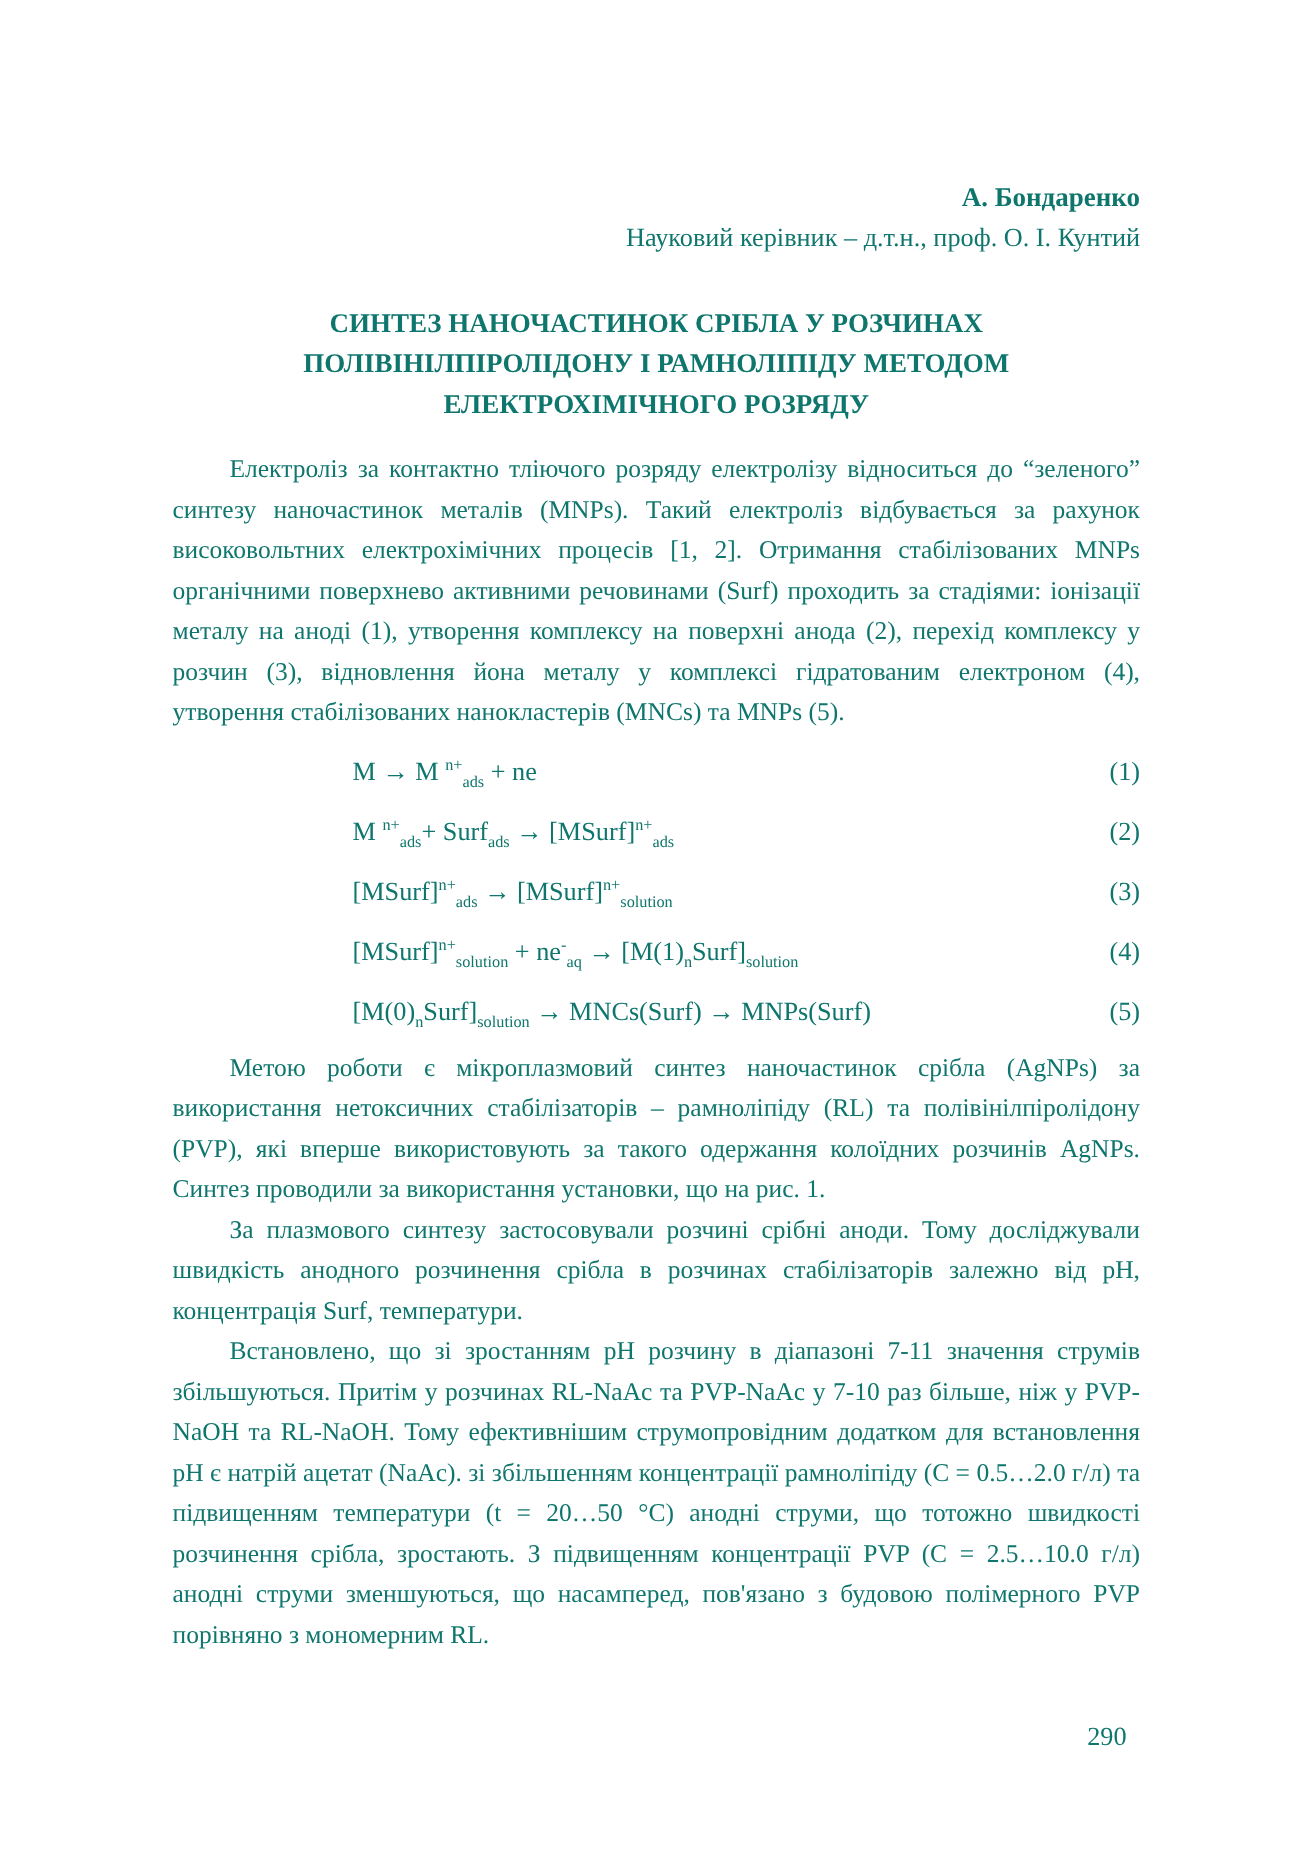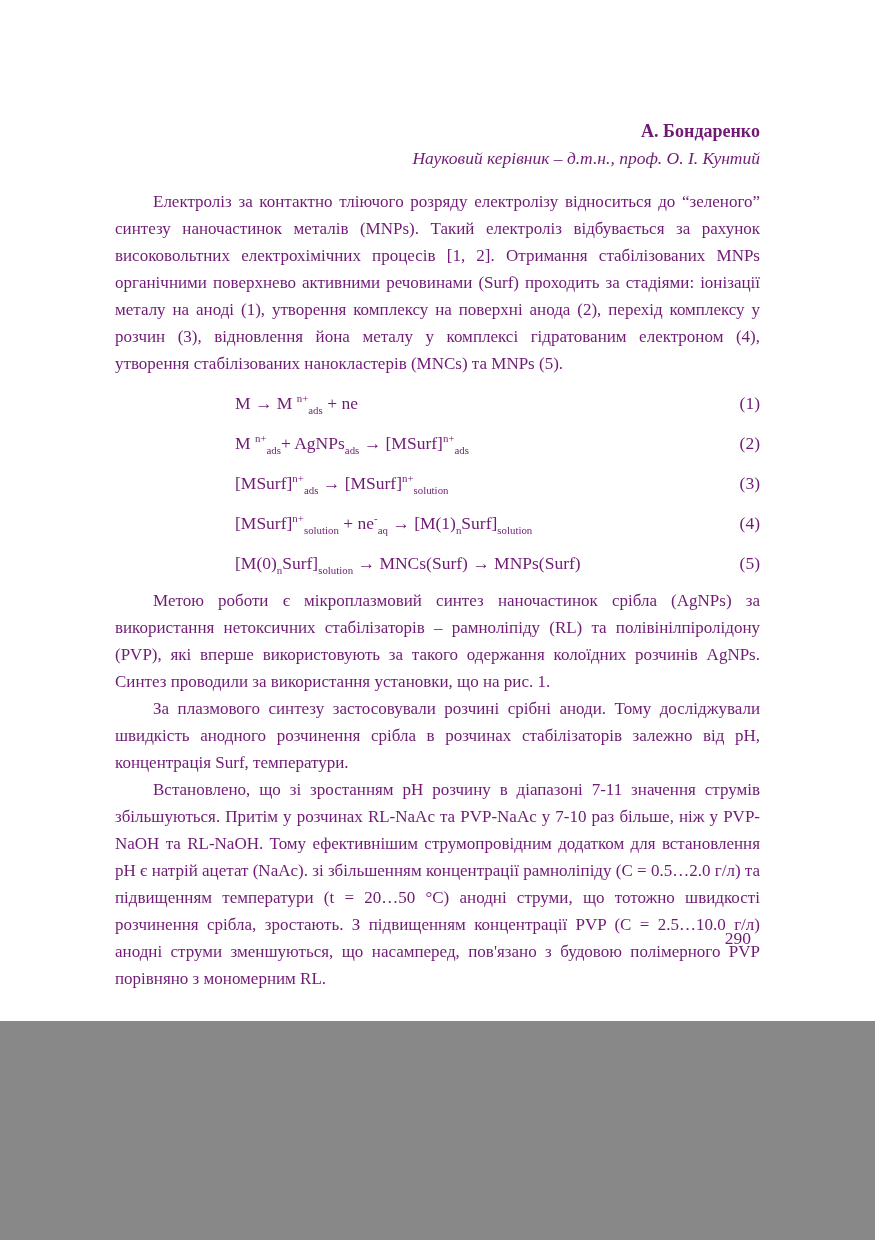--- a/index.html
+++ b/index.html
@@ -1,37 +1,36 @@
 <!DOCTYPE html>
 <html><head>
 <meta charset="utf-8">
 <style>
   * { margin: 0; padding: 0; box-sizing: border-box; }
   html, body { background: #888; }
   .page {
     width: 875px;
-    height: 1021px;
+    height: 1240px;
     background: #ffffff;
     position: relative;
     font-family: "Liberation Serif", "DejaVu Serif", serif;
-    color: #701a75;
+    color: #0f766e;
     padding: 118px 115px 0 115px;
     margin: 0 auto;
     overflow: hidden;
   }
   .byline-block {
     text-align: right;
     line-height: 27px;
   }
   .author {
     font-weight: bold;
     font-size: 18px;
   }
   .supervisor {
-    font-style: italic;
     font-size: 17.5px;
   }
   .title {
     margin-top: 30px;
     text-align: center;
     font-weight: bold;
     font-size: 18px;
     line-height: 27px;
   }
   .body-text {
@@ -79,30 +78,35 @@
 </head>
 <body>
 
 <div class="page">
 
   <div class="byline-block">
     <div class="author">А. Бондаренко</div>
     <div class="supervisor">Науковий керівник – д.т.н., проф. О. І. Кунтий</div>
   </div>
 
+  <div class="title">
+    <div>СИНТЕЗ НАНОЧАСТИНОК СРІБЛА У РОЗЧИНАХ</div>
+    <div>ПОЛІВІНІЛПІРОЛІДОНУ І РАМНОЛІПІДУ МЕТОДОМ</div>
+    <div>ЕЛЕКТРОХІМІЧНОГО РОЗРЯДУ</div>
+  </div>
 
   <div class="body-text intro">Електроліз за контактно тліючого розряду електролізу відноситься до “зеленого” синтезу наночастинок металів (MNPs). Такий електроліз відбувається за рахунок високовольтних електрохімічних процесів [1, 2]. Отримання стабілізованих MNPs органічними поверхнево активними речовинами (Surf) проходить за стадіями: іонізації металу на аноді (1), утворення комплексу на поверхні анода (2), перехід комплексу у розчин (3), відновлення йона металу у комплексі гідратованим електроном (4), утворення стабілізованих нанокластерів (MNCs) та MNPs (5).</div>
 
   <div class="equations-block">
       <div class="equation-row">
         <span class="eq-content"><span class="seg-norm">M → M </span><span class="seg-sup">n+</span><span class="seg-sub">ads</span><span class="seg-norm"> + ne</span></span>
         <span class="eq-number">(1)</span>
       </div>
       <div class="equation-row">
-        <span class="eq-content"><span class="seg-norm">M </span><span class="seg-sup">n+</span><span class="seg-sub">ads</span><span class="seg-norm">+ AgNPs</span><span class="seg-sub">ads</span><span class="seg-norm"> → [MSurf]</span><span class="seg-sup">n+</span><span class="seg-sub">ads</span></span>
+        <span class="eq-content"><span class="seg-norm">M </span><span class="seg-sup">n+</span><span class="seg-sub">ads</span><span class="seg-norm">+ Surf</span><span class="seg-sub">ads</span><span class="seg-norm"> → [MSurf]</span><span class="seg-sup">n+</span><span class="seg-sub">ads</span></span>
         <span class="eq-number">(2)</span>
       </div>
       <div class="equation-row">
         <span class="eq-content"><span class="seg-norm">[MSurf]</span><span class="seg-sup">n+</span><span class="seg-sub">ads</span><span class="seg-norm"> → [MSurf]</span><span class="seg-sup">n+</span><span class="seg-sub">solution</span></span>
         <span class="eq-number">(3)</span>
       </div>
       <div class="equation-row">
         <span class="eq-content"><span class="seg-norm">[MSurf]</span><span class="seg-sup">n+</span><span class="seg-sub">solution</span><span class="seg-norm"> + ne</span><span class="seg-sup">-</span><span class="seg-sub">aq</span><span class="seg-norm"> → [M(1)</span><span class="seg-sub">n</span><span class="seg-norm">Surf]</span><span class="seg-sub">solution</span></span>
         <span class="eq-number">(4)</span>
       </div>

